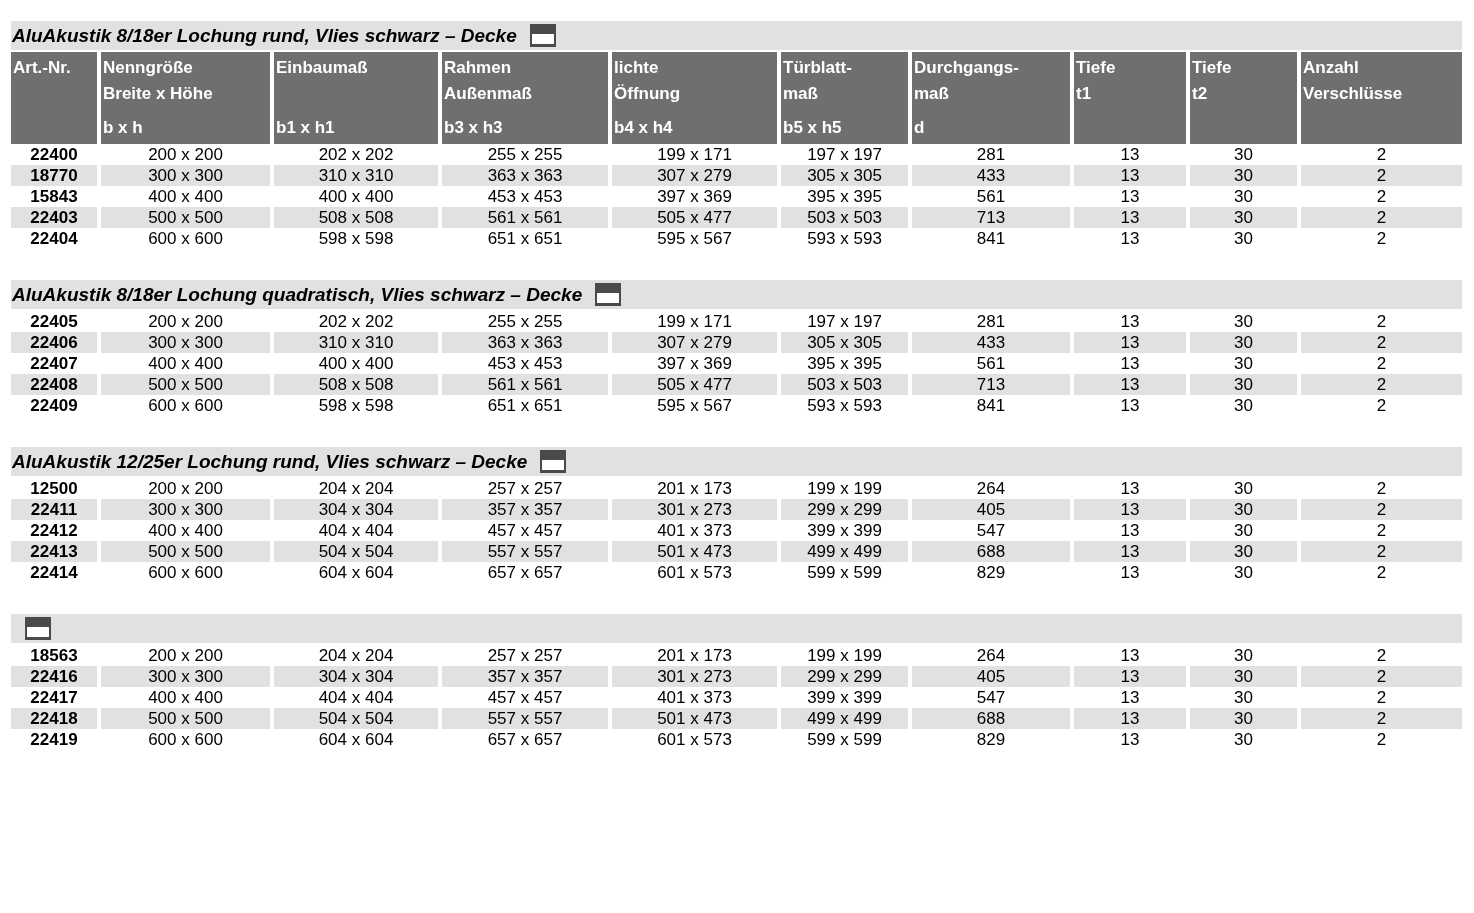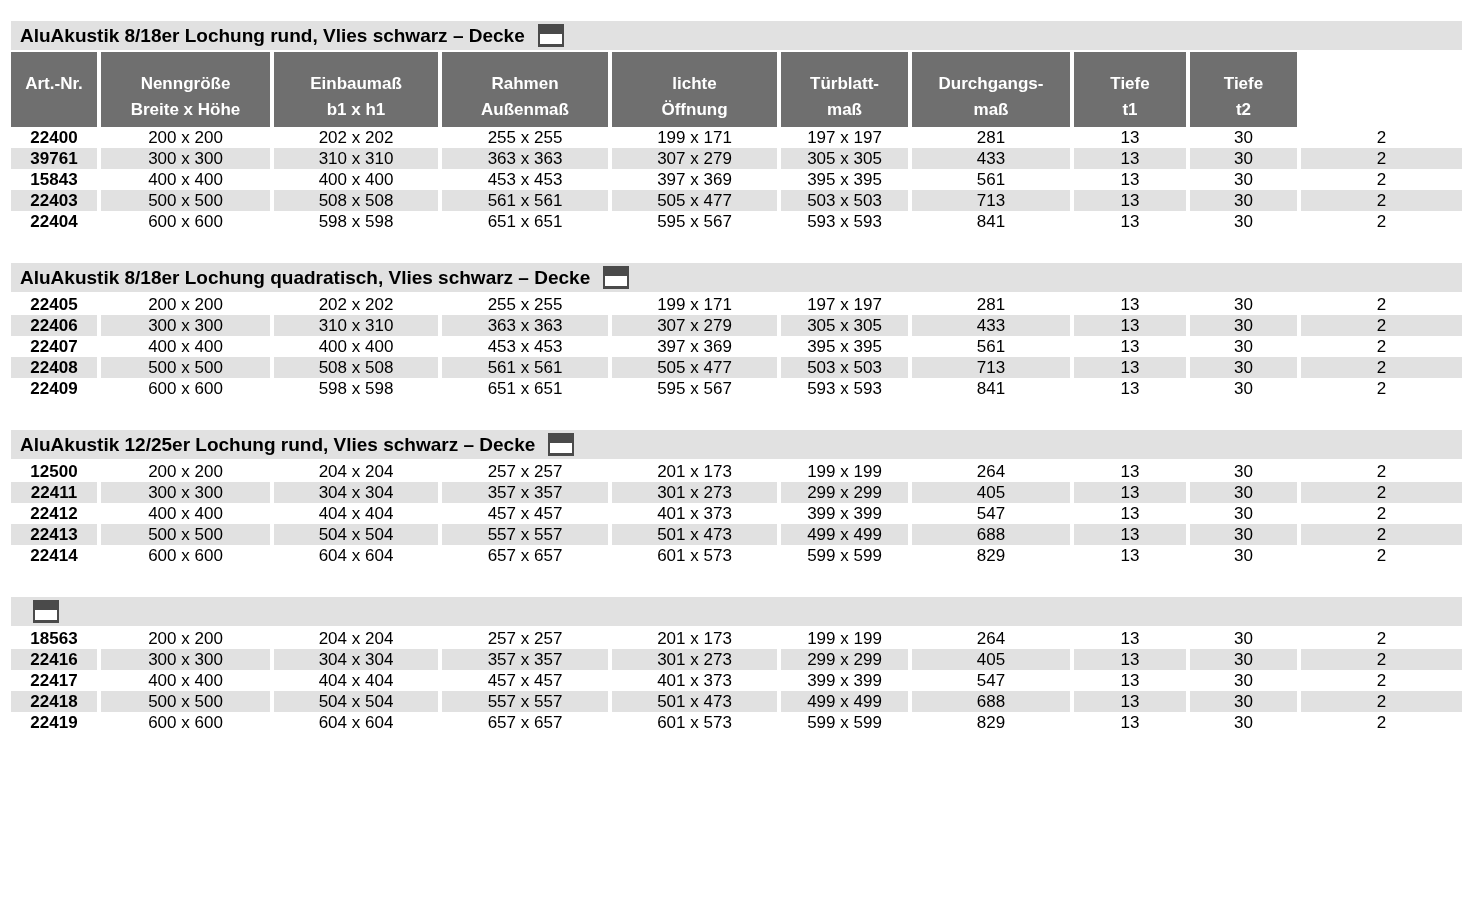--- a/index.html
+++ b/index.html
@@ -22,23 +22,24 @@
   }
   .section:last-child {
     margin-bottom: 0;
   }
   .titlebar {
     width: 1451px;
     height: 29px;
     background: var(--title-bg, #e1e1e1);
     display: flex;
     align-items: center;
-    padding-left: 9px;
+    padding-left: 1px;
     box-sizing: border-box;
     margin-bottom: 2px;
+    font-style: italic;
   }
   .title {
     font-size: 19px;
     font-weight: bold;
     white-space: nowrap;
   }
   .decke-icon {
     position: relative;
     display: inline-block;
     width: 26px;
@@ -59,24 +60,24 @@
     display: grid;
     grid-template-columns: 86px 169px 164px 166px 165px 127px 158px 112px 107px 161px;
     column-gap: 4px;
     width: 1451px;
   }
   .header-cell {
     background: var(--header-bg, #6f6f6f);
     color: var(--header-text, #fff);
     font-size: 17px;
     font-weight: bold;
-    text-align: center;
-    height: 75px;
+    text-align: left;
+    height: 92px;
     box-sizing: border-box;
-    padding: 19px 2px;
+    padding: 3px 2px;
     display: flex;
     flex-direction: column;
     justify-content: flex-start;
     line-height: 26px;
   }
   .header-cell.with-code {
     justify-content: space-between;
   }
   .data-row {
     height: 21px;
@@ -160,35 +161,41 @@
               <div class="hline">Tiefe</div>
               <div class="hline">t1</div>
             </div>
           </div>
           <div class="header-cell">
             <div class="hlines">
               <div class="hline">Tiefe</div>
               <div class="hline">t2</div>
             </div>
           </div>
+          <div class="header-cell">
+            <div class="hlines">
+              <div class="hline">Anzahl</div>
+              <div class="hline">Verschlüsse</div>
+            </div>
+          </div>
         </div>
         <div class="grid data-row">
           <div class="cell art">22400</div>
           <div class="cell">200 x 200</div>
           <div class="cell">202 x 202</div>
           <div class="cell">255 x 255</div>
           <div class="cell">199 x 171</div>
           <div class="cell">197 x 197</div>
           <div class="cell">281</div>
           <div class="cell">13</div>
           <div class="cell">30</div>
           <div class="cell">2</div>
         </div>
         <div class="grid data-row striped">
-          <div class="cell art">39761</div>
+          <div class="cell art">18770</div>
           <div class="cell">300 x 300</div>
           <div class="cell">310 x 310</div>
           <div class="cell">363 x 363</div>
           <div class="cell">307 x 279</div>
           <div class="cell">305 x 305</div>
           <div class="cell">433</div>
           <div class="cell">13</div>
           <div class="cell">30</div>
           <div class="cell">2</div>
         </div>

